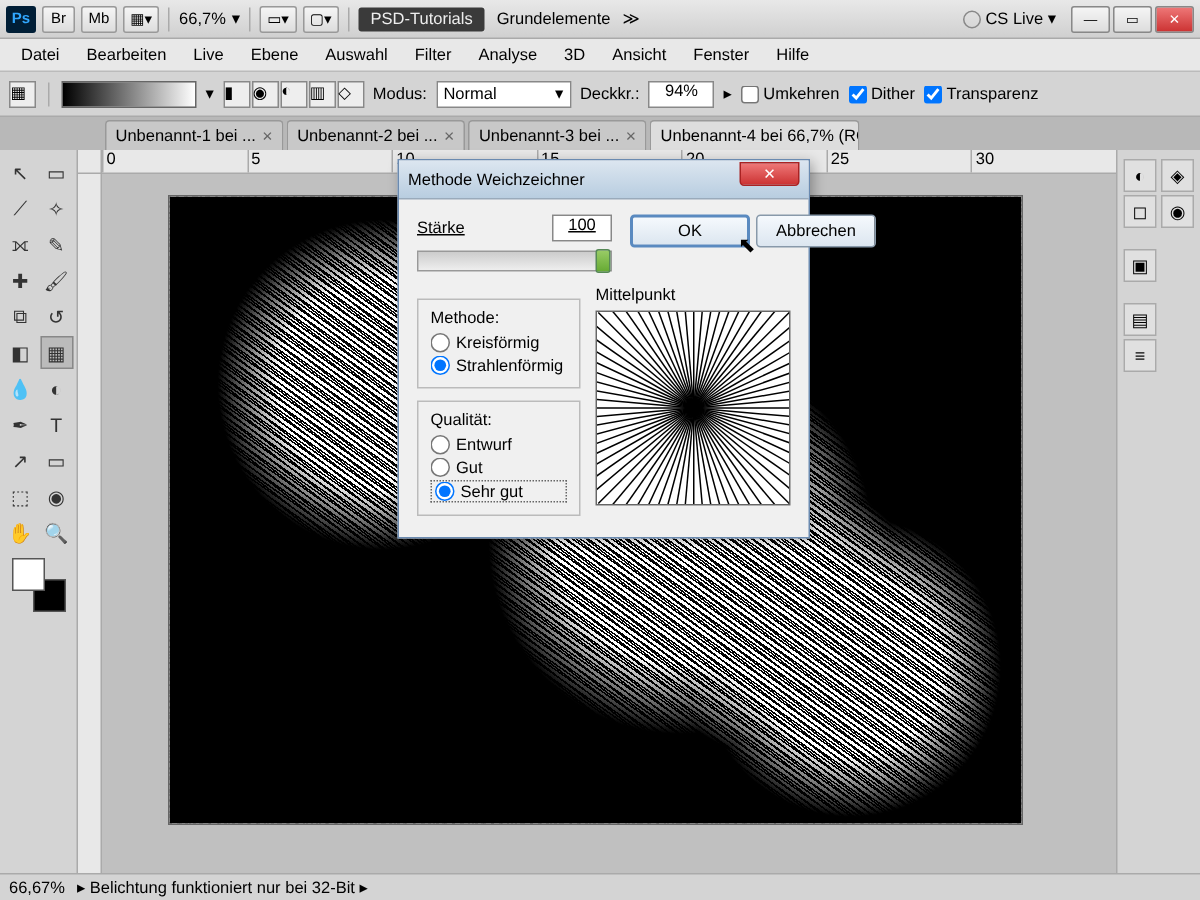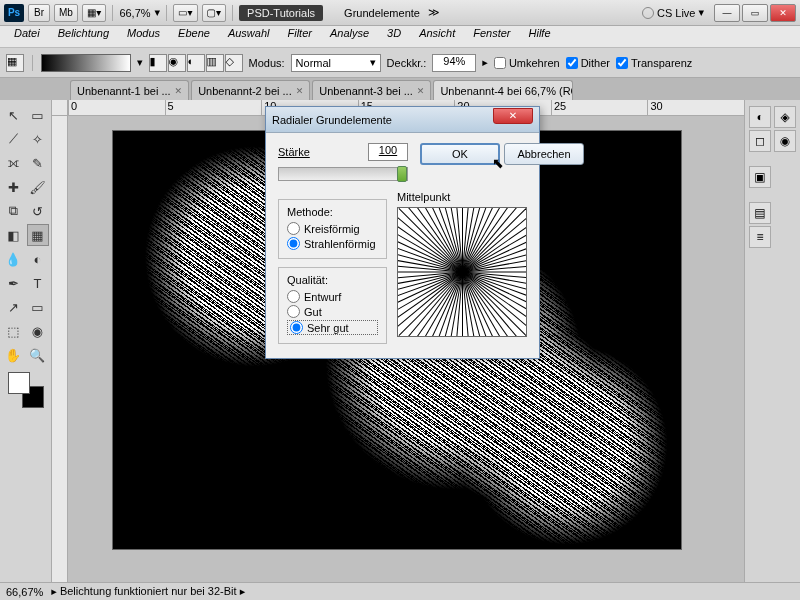--- a/index.html
+++ b/index.html
@@ -5,30 +5,30 @@
 * { box-sizing: border-box; margin: 0; padding: 0; font-family: "Segoe UI", Tahoma, sans-serif; font-size: 11px; }
 body { background: #d4d4d4; width: 800px; height: 600px; overflow: hidden; position: relative; }
 
 
 .titlebar { height: 26px; background: linear-gradient(#e8e8e8,#d0d0d0); border-bottom: 1px solid #aaa; display: flex; align-items: center; padding: 0 4px; gap: 4px; }
 .ps-icon { width: 20px; height: 18px; background: #001e36; color: #31a8ff; font-weight: bold; font-size: 10px; display: flex; align-items: center; justify-content: center; border-radius: 2px; }
 .tb-btn { height: 18px; min-width: 22px; background: linear-gradient(#f5f5f5,#ddd); border: 1px solid #999; border-radius: 2px; display: flex; align-items: center; justify-content: center; padding: 0 4px; font-size: 10px; }
 .tb-sep { width: 1px; height: 16px; background: #aaa; margin: 0 2px; }
 .zoom-label { font-size: 11px; }
 .psd-tut { background: #3a3a3a; color: #eee; padding: 2px 8px; border-radius: 2px; font-size: 11px; }
-.grund { font-size: 11px; margin-left: 17px; }
+.grund { font-size: 11px; margin-left: 4px; }
 .spacer { flex: 1; }
 .cslive { display: flex; align-items: center; gap: 3px; }
 .cslive-icon { width: 12px; height: 12px; border: 1px solid #888; border-radius: 50%; }
 .winbtns { display: flex; gap: 2px; margin-left: 6px; }
 .winbtn { width: 26px; height: 18px; border: 1px solid #888; border-radius: 2px; background: linear-gradient(#f5f5f5,#ddd); display: flex; align-items: center; justify-content: center; font-size: 9px; }
 .winbtn.close { background: linear-gradient(#e77,#c33); color: #fff; }
 
 
-.menubar { height: 22px; background: #e8e8e8; border-bottom: 1px solid #bbb; display: flex; align-items: flex-end; padding: 6px 6px; gap: 2px; font-style: italic; }
+.menubar { height: 22px; background: #e8e8e8; border-bottom: 1px solid #bbb; display: flex; align-items: center; padding: 6px 6px; gap: 2px; }
 .menu-item { padding: 2px 8px; }
 
 
 .optbar { height: 30px; background: #d4d4d4; border-bottom: 1px solid #aaa; display: flex; align-items: center; padding: 0 6px; gap: 6px; }
 .grad-preview { width: 90px; height: 18px; background: linear-gradient(90deg,#000,#fff); border: 1px solid #666; }
 .small-btn { width: 18px; height: 18px; border: 1px solid #888; background: #eee; }
 .opt-label { font-size: 11px; }
 .opt-select { height: 18px; border: 1px solid #888; background: #fff; padding: 0 4px; min-width: 90px; display: flex; align-items: center; justify-content: space-between; }
 .opt-input { width: 44px; height: 18px; border: 1px solid #888; background: #fff; text-align: center; }
 .chk { display: flex; align-items: center; gap: 3px; }
@@ -119,22 +119,22 @@
   <div class="cslive"><span class="cslive-icon"></span><span>CS Live</span> ▾</div>
   <div class="winbtns">
     <div class="winbtn">—</div>
     <div class="winbtn">▭</div>
     <div class="winbtn close">✕</div>
   </div>
 </div>
 
 <div class="menubar">
   <div class="menu-item">Datei</div>
-  <div class="menu-item">Belichtung</div>
-  <div class="menu-item">Modus</div>
+  <div class="menu-item">Bearbeiten</div>
+  <div class="menu-item">Live</div>
   <div class="menu-item">Ebene</div>
   <div class="menu-item">Auswahl</div>
   <div class="menu-item">Filter</div>
   <div class="menu-item">Analyse</div>
   <div class="menu-item">3D</div>
   <div class="menu-item">Ansicht</div>
   <div class="menu-item">Fenster</div>
   <div class="menu-item">Hilfe</div>
 </div>
 
@@ -262,21 +262,21 @@
   </div>
 </div>
 
 <div class="statusbar">
   <span>66,67%</span>
   <span>▸ <span>Belichtung funktioniert nur bei 32-Bit</span> ▸</span>
 </div>
 
 <div class="dialog">
   <div class="dlg-title">
-    <span class="dlg-title-text">Radialer Grundelemente</span>
+    <span class="dlg-title-text">Methode Weichzeichner</span>
     <div class="dlg-close">✕</div>
   </div>
   <div class="dlg-body">
     <div style="display:flex; gap:12px; align-items:flex-start">
       <div style="flex:1">
         <div class="dlg-row">
           <span>Stärke</span>
           <div style="flex:1"></div>
           <div class="dlg-input">100</div>
         </div>

